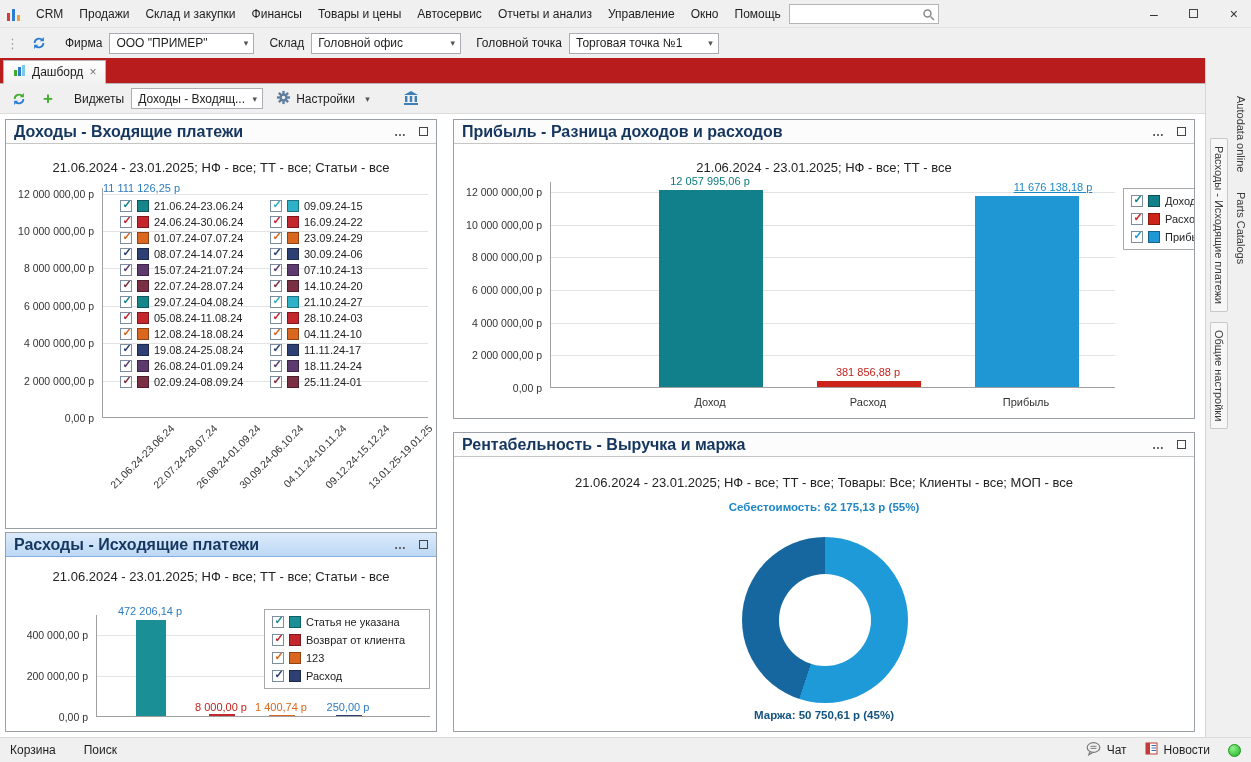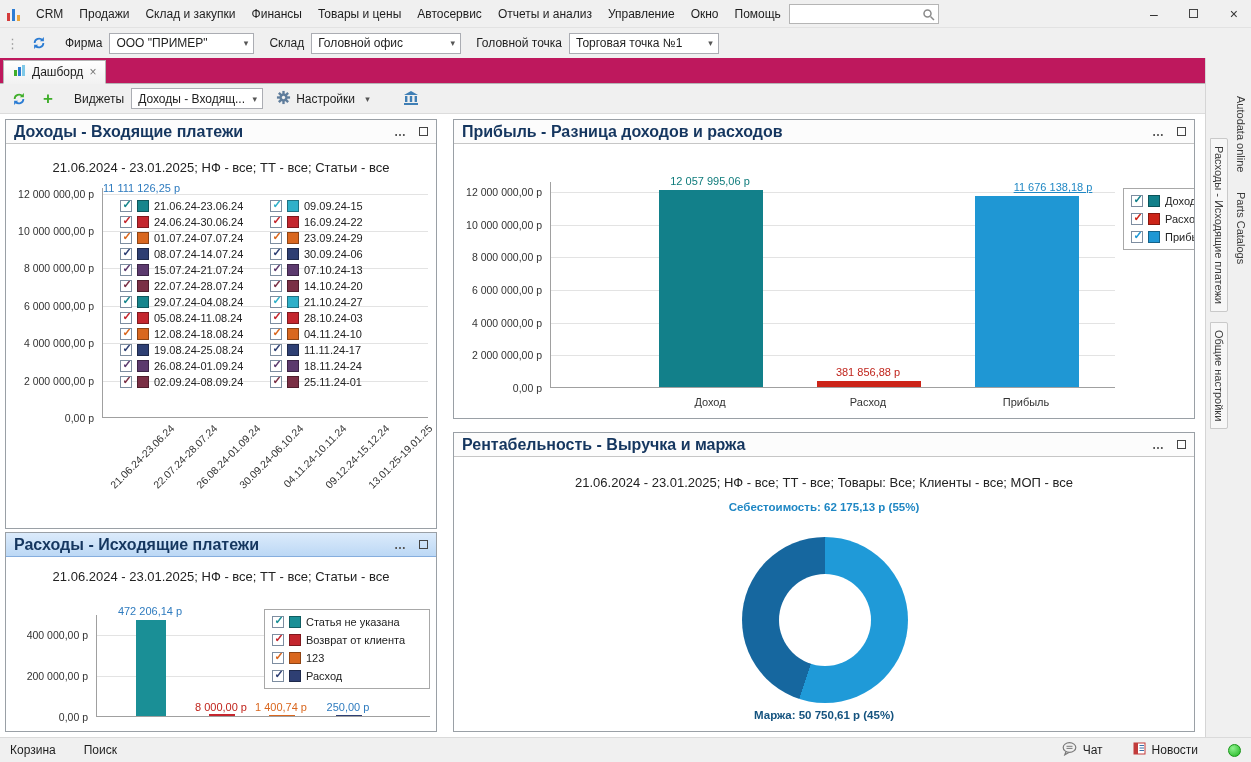--- a/index.html
+++ b/index.html
@@ -24,21 +24,21 @@
   .grip { color:#9a9a9a; font-size:13px; margin-right:2px; }
   .icon-btn { width:22px; height:22px; display:flex; align-items:center; justify-content:center; cursor:default; }
   .tool-label { margin-left:8px; white-space:nowrap; }
   .combo { height:21px; background:#fff; border:1px solid #abadb3; display:flex; align-items:center; flex:none; }
   .combo-text { padding:0 6px; flex:1; white-space:nowrap; overflow:hidden; font-size:12px; }
   .combo-arrow { width:15px; text-align:center; color:#555; font-size:9px; flex:none; }
 
   
   .main-wrap { flex:1; display:flex; min-height:0; }
   .content-col { flex:1; display:flex; flex-direction:column; min-width:0; }
-  .tabbar { height:26px; flex:none; background:#be185d; border-bottom:1px solid #b5b5b5; display:flex; align-items:flex-end; padding:0 3px; }
+  .tabbar { height:26px; flex:none; background:#b91c1c; border-bottom:1px solid #b5b5b5; display:flex; align-items:flex-end; padding:0 3px; }
   .tab { height:24px; margin-bottom:-1px; background:linear-gradient(#fefefe,#f2f2f2); border:1px solid #b5b5b5; border-bottom:1px solid #f2f2f2; display:flex; align-items:center; gap:6px; padding:0 9px; }
   .tab-close { color:#777; font-size:12px; }
   .widget-toolbar { height:30px; flex:none; display:flex; align-items:center; gap:7px; padding:0 8px; border-bottom:1px solid #dcdcdc; }
   .plus-btn { color:#3fae2a; font-weight:bold; font-size:17px; }
   .settings-btn { display:flex; align-items:center; gap:5px; padding:2px 6px; }
   .bank-btn { margin-left:12px; }
   .dashboard { flex:1; position:relative; background:#ffffff; }
 
   
   .widget { position:absolute; background:#fff; border:1px solid #9aa0a6; display:flex; flex-direction:column; }
@@ -74,21 +74,21 @@
   
   .vstrip { flex:none; display:flex; flex-direction:column; align-items:center; background:#f0f0f0; }
   .vstrip.inner { width:26px; border-left:1px solid #d5d5d5; padding-top:80px; gap:10px; }
   .vstrip.outer { width:20px; padding-top:36px; gap:16px; }
   .vtab { writing-mode:vertical-rl; font-size:11px; color:#3a3a3a; background:#f7f7f7; border:1px solid #c9c9c9; border-radius:0 2px 2px 0; padding:7px 2px; white-space:nowrap; }
   .vtab.plain { background:none; border:none; padding:2px 1px; }
 
   
   .statusbar { height:25px; flex:none; display:flex; align-items:center; padding:0 10px; border-top:1px solid #dadada; background:#f0f0f0; }
   .status-link { margin-right:28px; white-space:nowrap; }
-  .status-right { margin-left:auto; display:flex; align-items:center; gap:30px; }
+  .status-right { margin-left:auto; display:flex; align-items:center; gap:18px; }
   .status-item { display:flex; align-items:center; gap:6px; }
   .green-dot { width:13px; height:13px; border-radius:50%; background:radial-gradient(circle at 35% 30%, #90f290, #1db31d); border:1px solid #169616; }
 </style>
 </head>
 <body>
 
 <div class="window">
 
   <div class="menubar">
     <span class="logo">
@@ -380,20 +380,21 @@
 
         <div class="widget" style="left:453px;top:5px;width:742px;height:300px">
           <div class="widget-header">
             <span class="widget-title">Прибыль - Разница доходов и расходов</span>
             <span class="widget-hdr-icons">
               <span class="hdr-menu">…</span>
               <span><span class="max-sq"></span></span>
             </span>
           </div>
           <div class="widget-body">
+            <div class="chart-subtitle" style="top:16px">21.06.2024 - 23.01.2025; НФ - все; ТТ - все</div>
           <div class="plot" style="left: 96px; top: 38px; width: 565px; height: 206px;">
                 <div class="gridline" style="top: 10px;"></div>
                 <div class="gridline" style="top: 43px;"></div>
                 <div class="gridline" style="top: 75px;"></div>
                 <div class="gridline" style="top: 108px;"></div>
                 <div class="gridline" style="top: 141px;"></div>
                 <div class="gridline" style="top: 173px;"></div>
                 <div class="bar" style="left: 108px; width: 104px; height: 197px; background: rgb(18, 128, 138);"></div>
                 <div class="bar" style="left: 266px; width: 104px; height: 6px; background: rgb(204, 36, 24);"></div>
                 <div class="bar" style="left: 424px; width: 104px; height: 191px; background: rgb(31, 151, 212);"></div>

